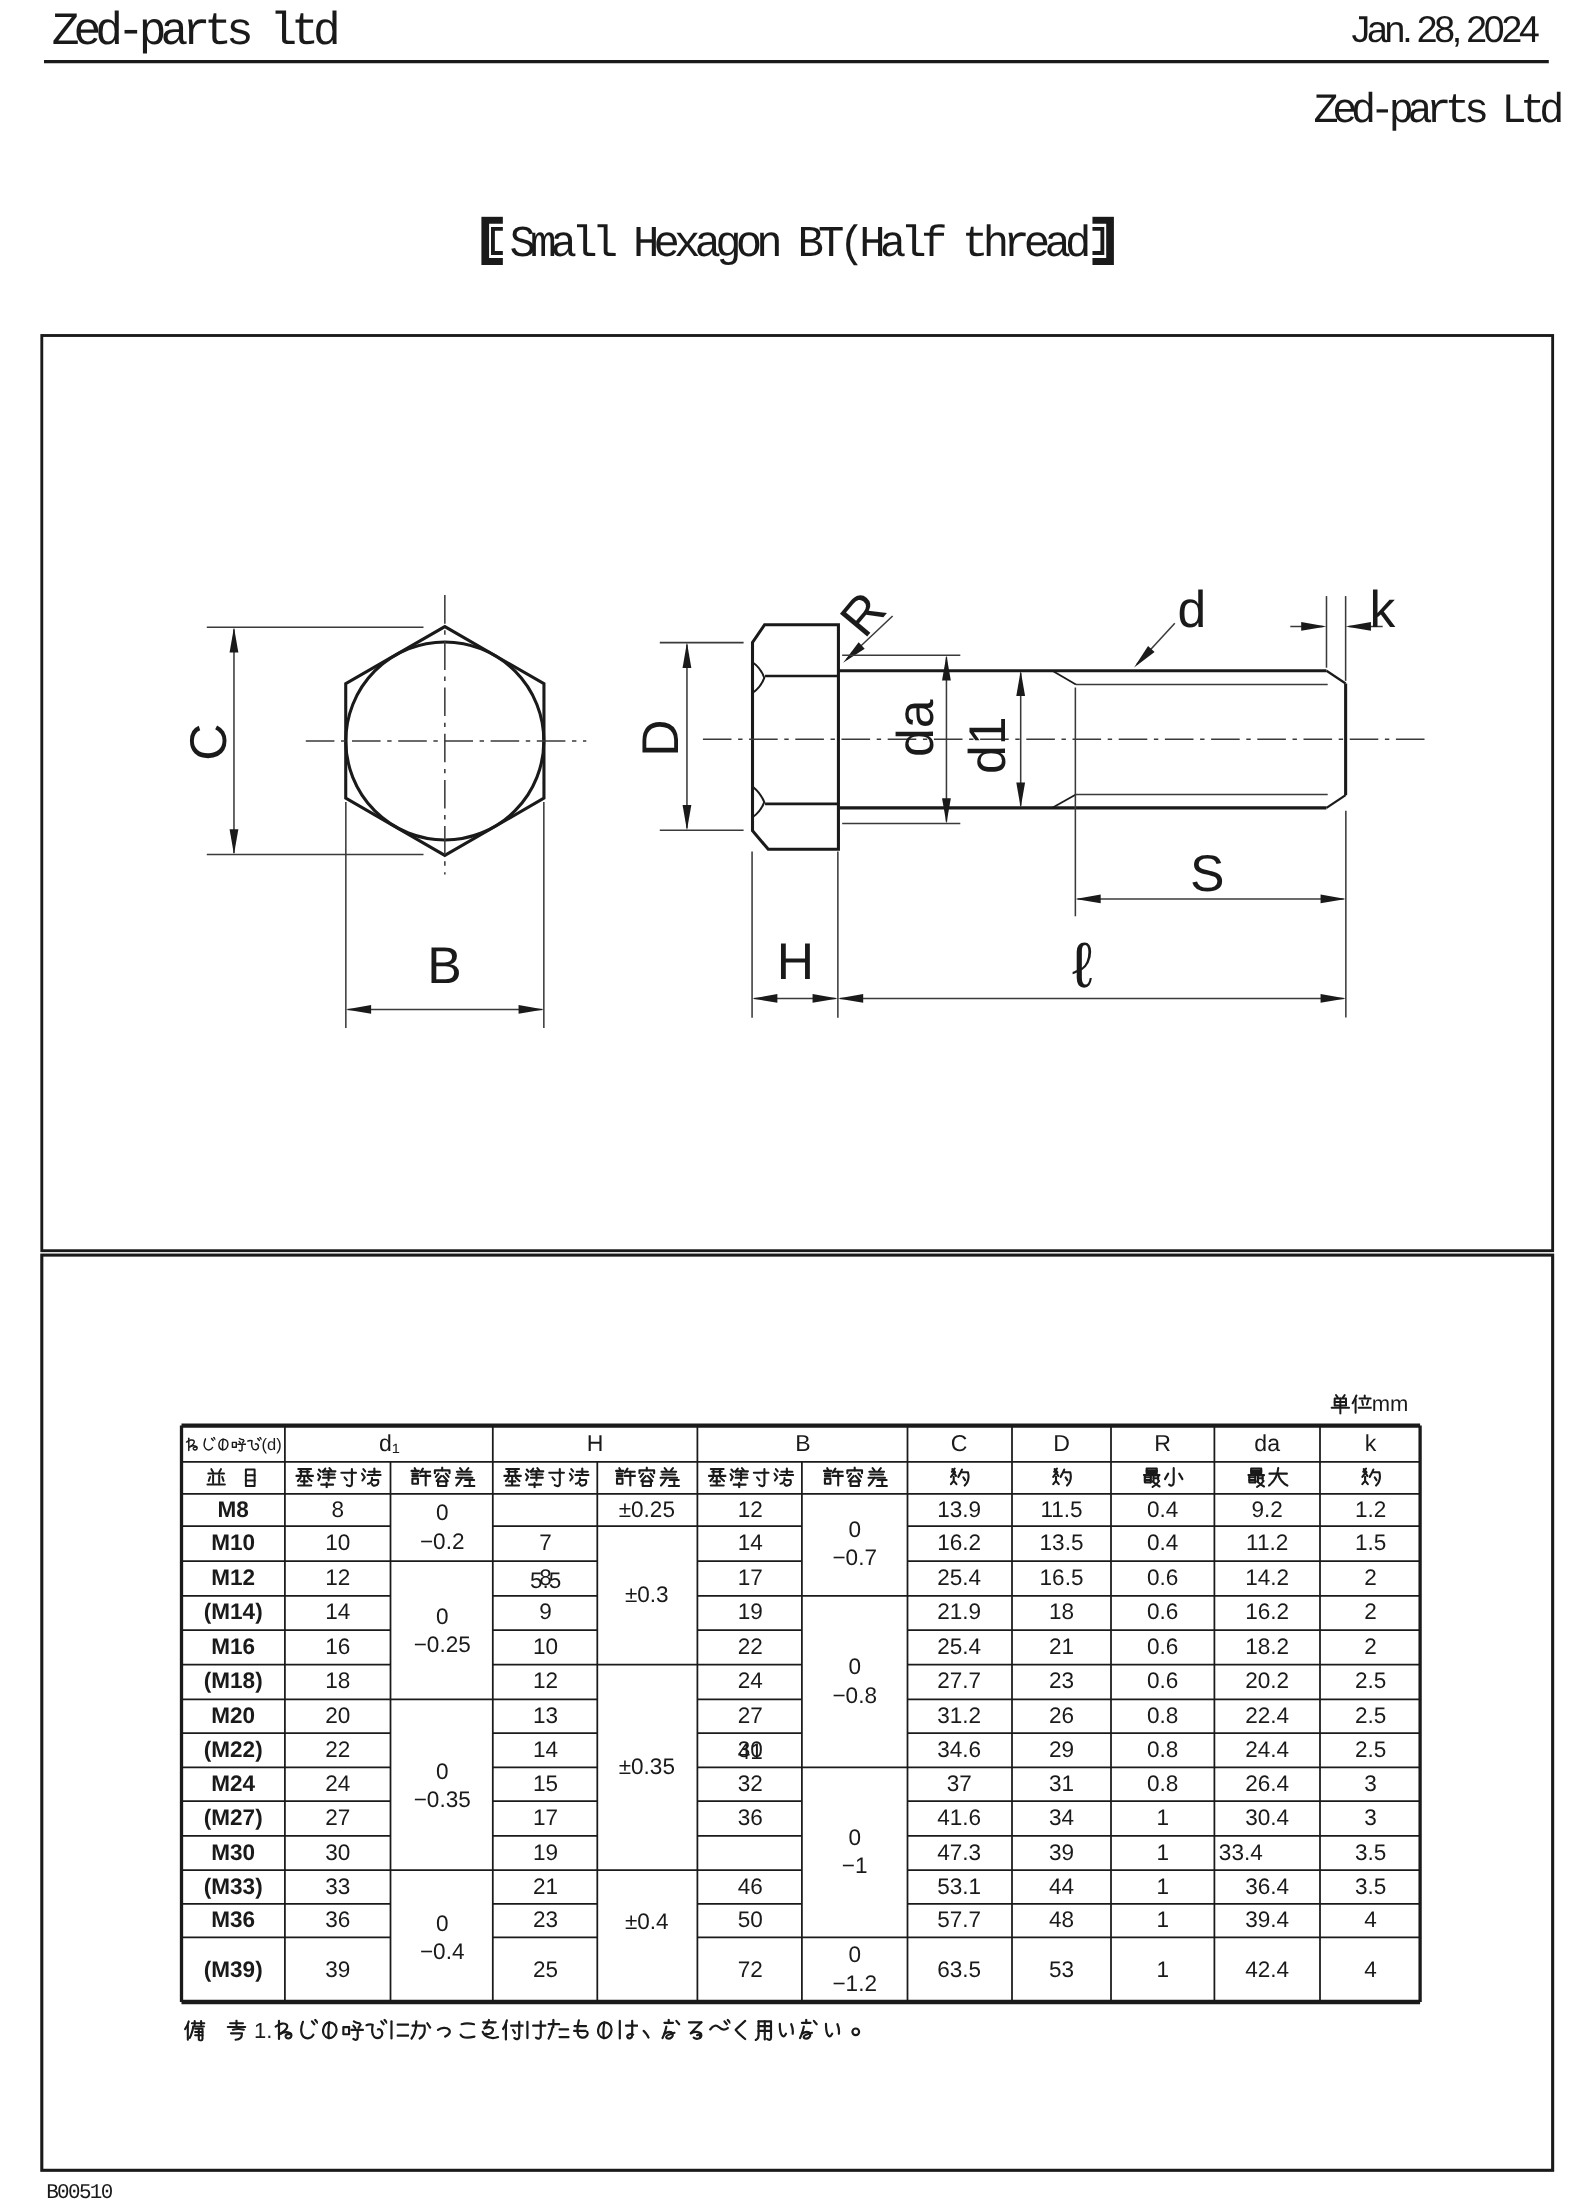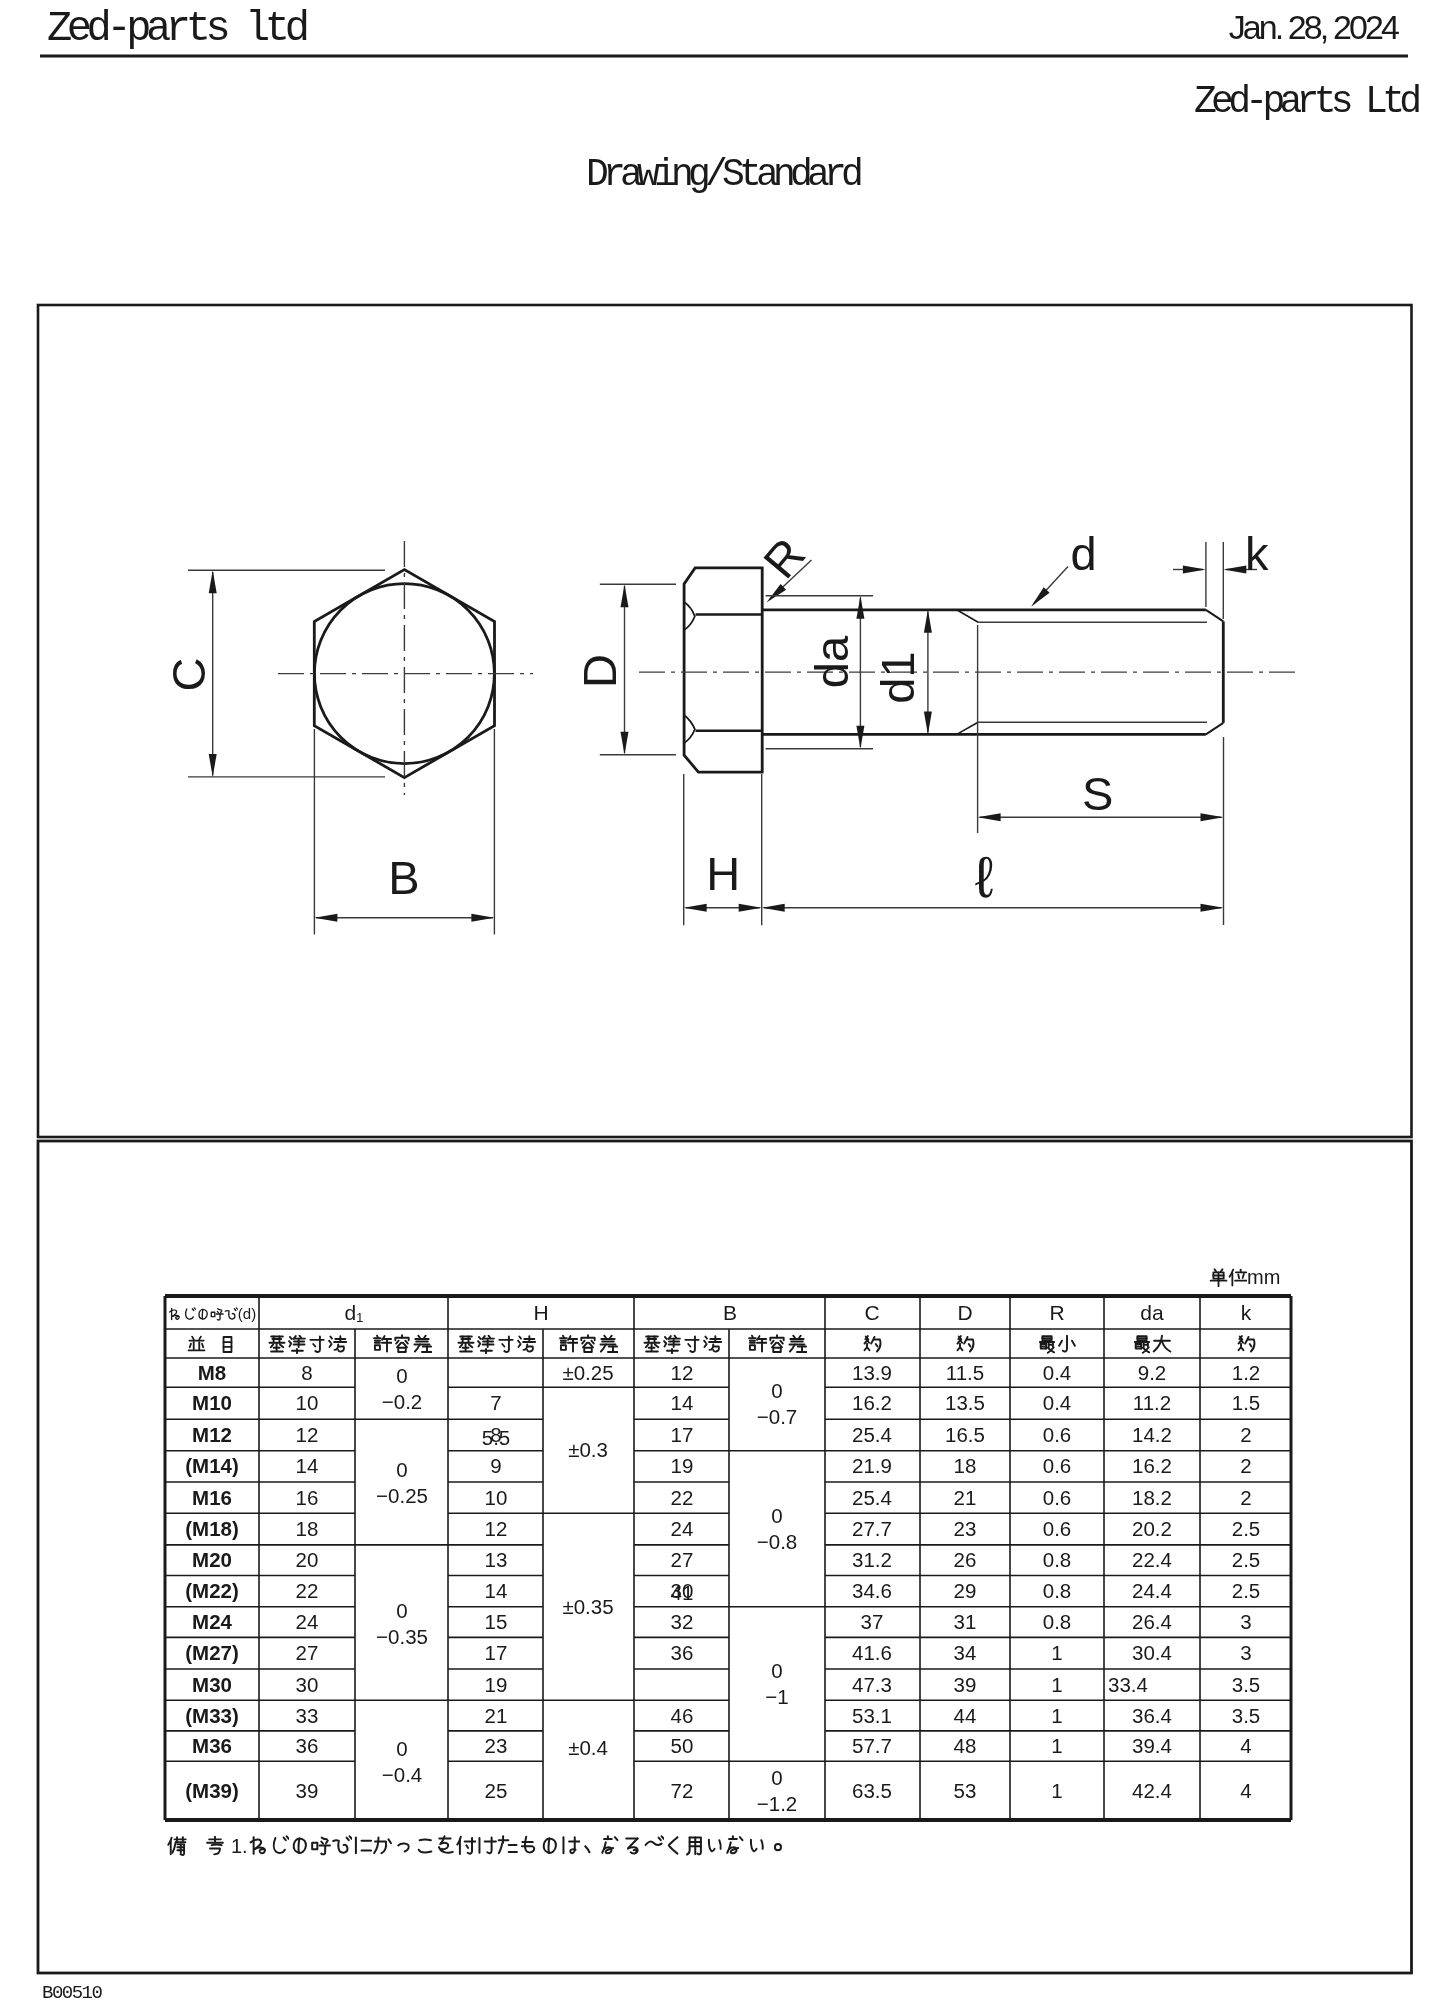--- a/index.html
+++ b/index.html
@@ -7,21 +7,27 @@
 .mono{font-family:"Liberation Mono",monospace}
 .td{position:absolute;transform:translate(-50%,-50%);font-family:"Liberation Sans",sans-serif;font-size:20.5px;color:#1a1a1a;text-align:center;line-height:26px;white-space:nowrap}
 .kj{display:inline-block}
 svg.abs{pointer-events:none}
 text{-webkit-font-smoothing:antialiased}
 </style></head><body>
 <div id="page">
 <div class="abs mono" style="left:47px;top:5px;font-size:42px;letter-spacing:-5.4px">Zed-parts ltd</div>
 <div class="abs" style="right:48px;top:8px;font-size:34px;letter-spacing:-2.9px;white-space:nowrap">Jan. 28, 2024</div>
 <div class="abs mono" style="left:1194px;top:80px;font-size:38px;letter-spacing:-5.7px">Zed-parts Ltd</div>
-<div class="abs mono" style="left:722px;top:153px;font-size:38px;letter-spacing:-5.8px;transform:translateX(-50%)">Drawing/Standard</div>
+<div class="abs mono" style="left:725px;top:197px;font-size:40px;letter-spacing:-5.3px;transform:translateX(-50%);white-space:nowrap"><svg style="width:34px;height:44px;vertical-align:-8px" viewBox="0 0 34 44">
+        <path d="M28 3 H12 V41 H28" fill="none" stroke="#1a1a1a" stroke-width="7"></path>
+        <path d="M28 11 H19 V33 H28" fill="none" stroke="#1a1a1a" stroke-width="3.5"></path>
+      </svg>Small Hexagon BT(Half thread<svg style="width:34px;height:44px;vertical-align:-8px" viewBox="0 0 34 44">
+        <path d="M6 3 H22 V41 H6" fill="none" stroke="#1a1a1a" stroke-width="7"></path>
+        <path d="M6 11 H15 V33 H6" fill="none" stroke="#1a1a1a" stroke-width="3.5"></path>
+      </svg></div>
 <svg class="abs" width="1445" height="2005" viewBox="0 0 1445 2005" style="left:0;top:0" font-family="'Liberation Sans',sans-serif" fill="#1a1a1a">
       <rect x="38" y="305" width="1373.5" height="832" fill="none" stroke="#1a1a1a" stroke-width="2.6"></rect>
       <rect x="38" y="1141" width="1373.5" height="832" fill="none" stroke="#1a1a1a" stroke-width="2.8"></rect>
       <line x1="40.0" y1="56.0" x2="1408.0" y2="56.0" stroke="#1a1a1a" stroke-width="2.8"></line>
       <polygon points="404.4,777.6 494.5,725.6 494.5,621.6 404.4,569.6 314.3,621.6 314.3,725.6" fill="none" stroke="#1a1a1a" stroke-width="2.8"></polygon>
       <circle cx="404.4" cy="673.6" r="90.0" fill="none" stroke="#1a1a1a" stroke-width="2.8"></circle>
       <line x1="404.4" y1="541.0" x2="404.4" y2="795.0" stroke="#3a3a3a" stroke-width="1.4" stroke-dasharray="26 6 4 6"></line>
       <line x1="278.0" y1="673.6" x2="533.0" y2="673.6" stroke="#3a3a3a" stroke-width="1.4" stroke-dasharray="26 6 4 6"></line>
       <line x1="188.0" y1="570.2" x2="385.0" y2="570.2" stroke="#3a3a3a" stroke-width="1.4"></line>
       <line x1="188.0" y1="776.9" x2="385.0" y2="776.9" stroke="#3a3a3a" stroke-width="1.4"></line>

